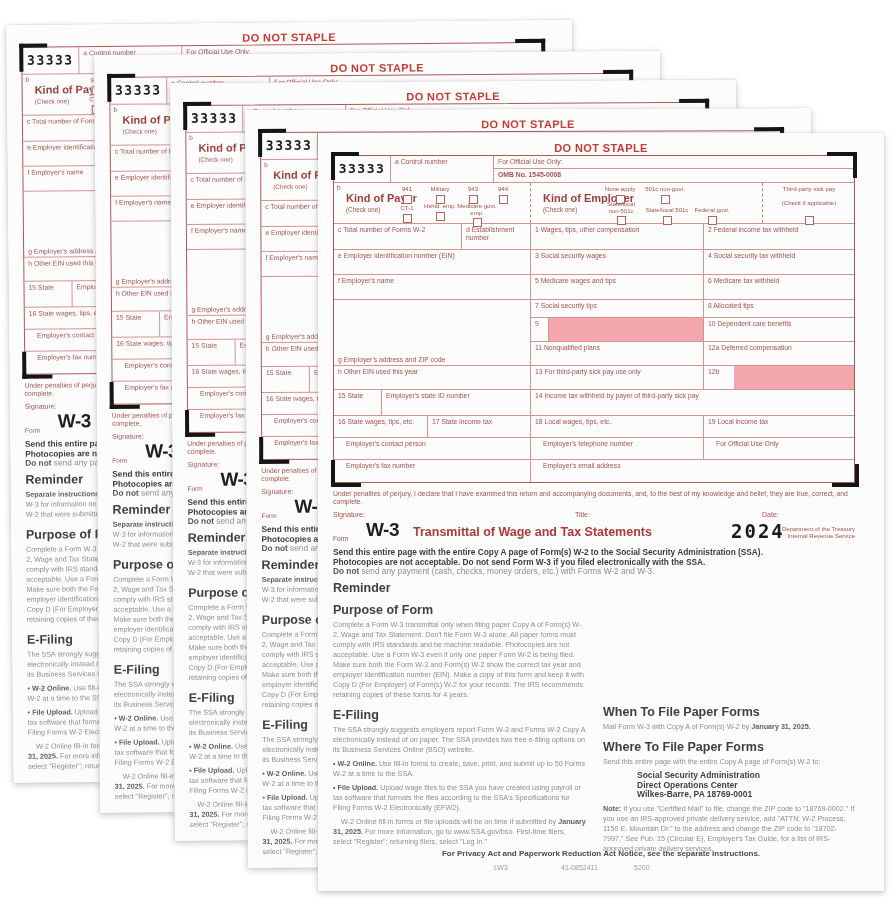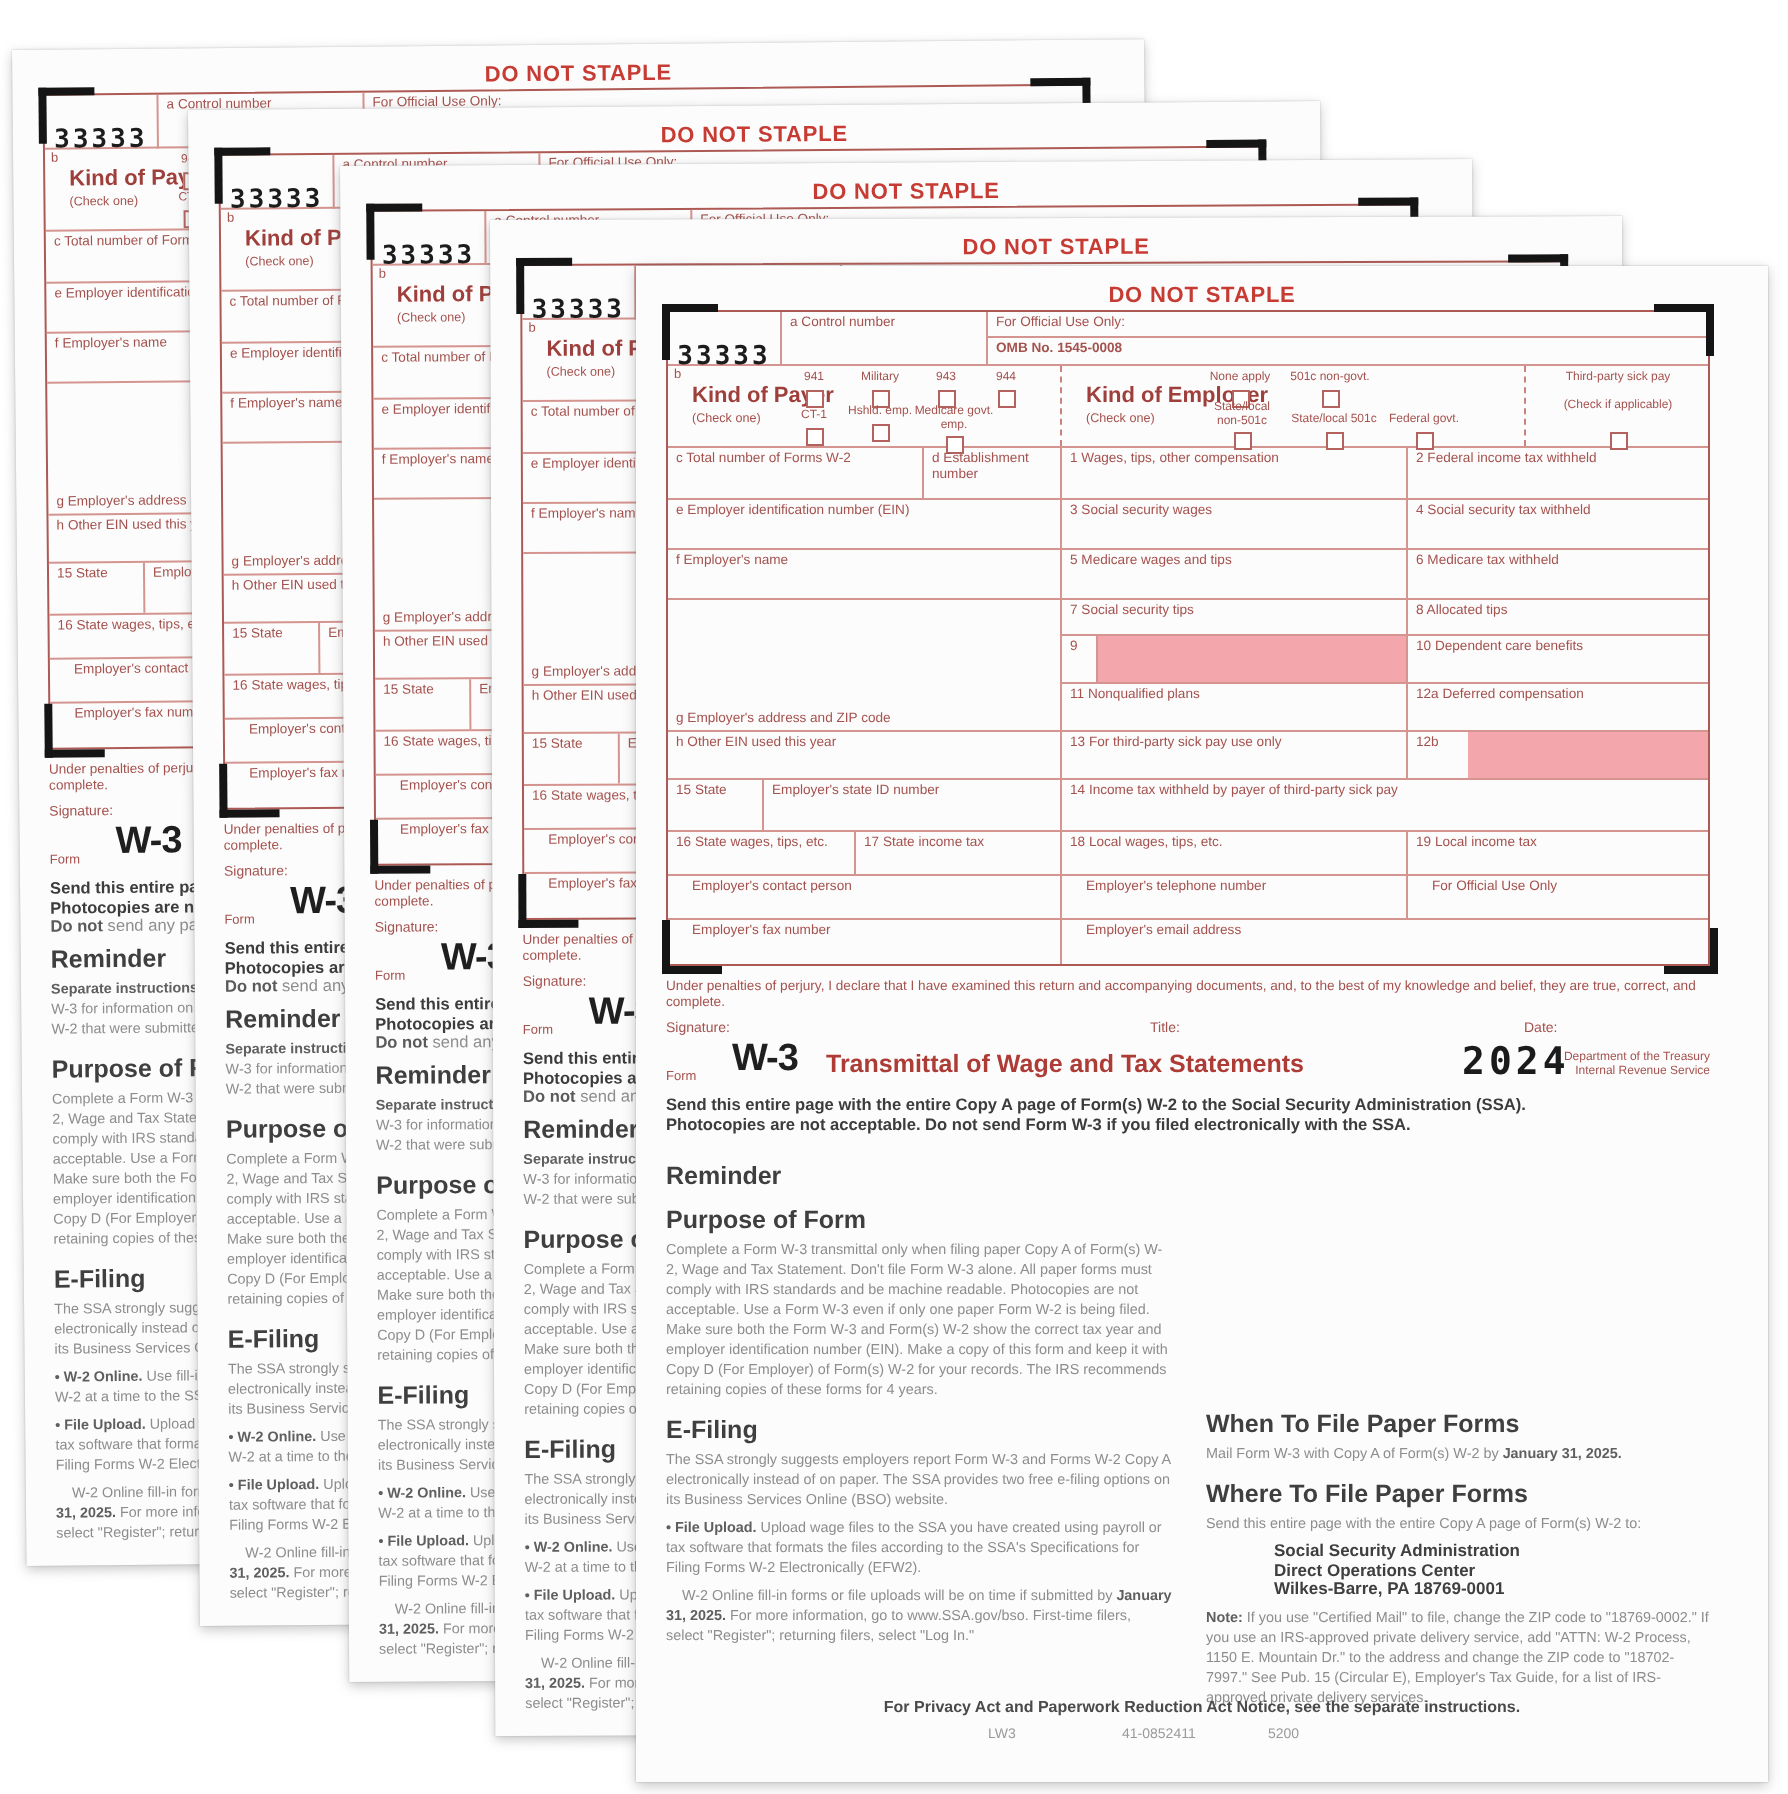--- a/index.html
+++ b/index.html
@@ -24,21 +24,21 @@
   .formbox{position:absolute;left:15px;top:22px;width:520px;
            border:1px solid #ad5a55;background:#fdfcfc;
            display:grid;
            grid-template-columns:57px 103px 37px 173px 150px;
            grid-template-rows:27px 41px 26px 25px 25px 18px 24px 24px 24px 26px 22px 22px 22px;}
   .cell{position:relative;border-right:1px solid #d49490;border-bottom:1px solid #d49490;
         font-size:6.8px;color:#a4524e;padding:2px 0 0 4px;box-sizing:border-box;line-height:7.5px;}
   .nr{border-right:none!important;}
   .nb{border-bottom:none!important;}
 
-  .ctrl{grid-area:1/1/2/2;display:flex;align-items:flex-end;justify-content:center;padding:0;}
+  .ctrl{grid-area:1/1/2/2;display:flex;align-items:center;justify-content:center;padding:0;}
   .digi{font-family:"DejaVu Sans Mono",monospace;font-weight:bold;font-size:13px;
         letter-spacing:1.5px;color:#1c1c1c;}
   .acell{grid-area:1/2/2/3;}
   .ocell{grid-area:1/3/2/6;padding:0;}
   .ocell .l1{padding:2px 4px;border-bottom:1px solid #d49490;}
   .ocell .l2{padding:2px 4px;font-weight:bold;}
 
   
   .rowb{grid-area:2/1/3/6;padding:0;display:flex;}
   .payer,.emp{position:relative;border-right:1px dashed #c9827e;box-sizing:border-box;}
@@ -911,29 +911,31 @@
       <span class="hw-year">2024</span>
       <span class="hw-dept">
         <span>Department of the Treasury</span><br>
         <span>Internal Revenue Service</span>
       </span>
     </div>
 
     <div class="intro">
       <div>Send this entire page with the entire Copy A page of Form(s) W-2 to the Social Security Administration (SSA).</div>
       <div>Photocopies are not acceptable. Do not send Form W-3 if you filed electronically with the SSA.</div>
+      <div class="plain"><b class="lead3">Do not</b><span> send any payment (cash, checks, money orders, etc.) with Forms W-2 and W-3.</span></div>
     </div>
 
     <div class="cols">
       <div class="colL">
         <h3>Reminder</h3>
         <h3>Purpose of Form</h3>
         <p>Complete a Form W-3 transmittal only when filing paper Copy A of Form(s) W-2, Wage and Tax Statement. Don't file Form W-3 alone. All paper forms must comply with IRS standards and be machine readable. Photocopies are not acceptable. Use a Form W-3 even if only one paper Form W-2 is being filed. Make sure both the Form W-3 and Form(s) W-2 show the correct tax year and employer identification number (EIN). Make a copy of this form and keep it with Copy D (For Employer) of Form(s) W-2 for your records. The IRS recommends retaining copies of these forms for 4 years.</p>
         <h3>E-Filing</h3>
         <p>The SSA strongly suggests employers report Form W-3 and Forms W-2 Copy A electronically instead of on paper. The SSA provides two free e-filing options on its Business Services Online (BSO) website.</p>
+        <p><b>• W-2 Online.</b><span> Use fill-in forms to create, save, print, and submit up to 50 Forms W-2 at a time to the SSA.</span></p>
         <p><b>• File Upload.</b><span> Upload wage files to the SSA you have created using payroll or tax software that formats the files according to the SSA's Specifications for Filing Forms W-2 Electronically (EFW2).</span></p>
         <p class="indent"><span>W-2 Online fill-in forms or file uploads will be on time if submitted by </span><b>January 31, 2025.</b><span> For more information, go to www.SSA.gov/bso. First-time filers, select "Register"; returning filers, select "Log In."</span></p>
       </div>
       <div class="colR">
         <h3>When To File Paper Forms</h3>
         <p><span>Mail Form W-3 with Copy A of Form(s) W-2 by </span><b>January 31, 2025.</b></p>
         <h3>Where To File Paper Forms</h3>
         <p>Send this entire page with the entire Copy A page of Form(s) W-2 to:</p>
         <div class="addr">
           <div>Social Security Administration</div>

